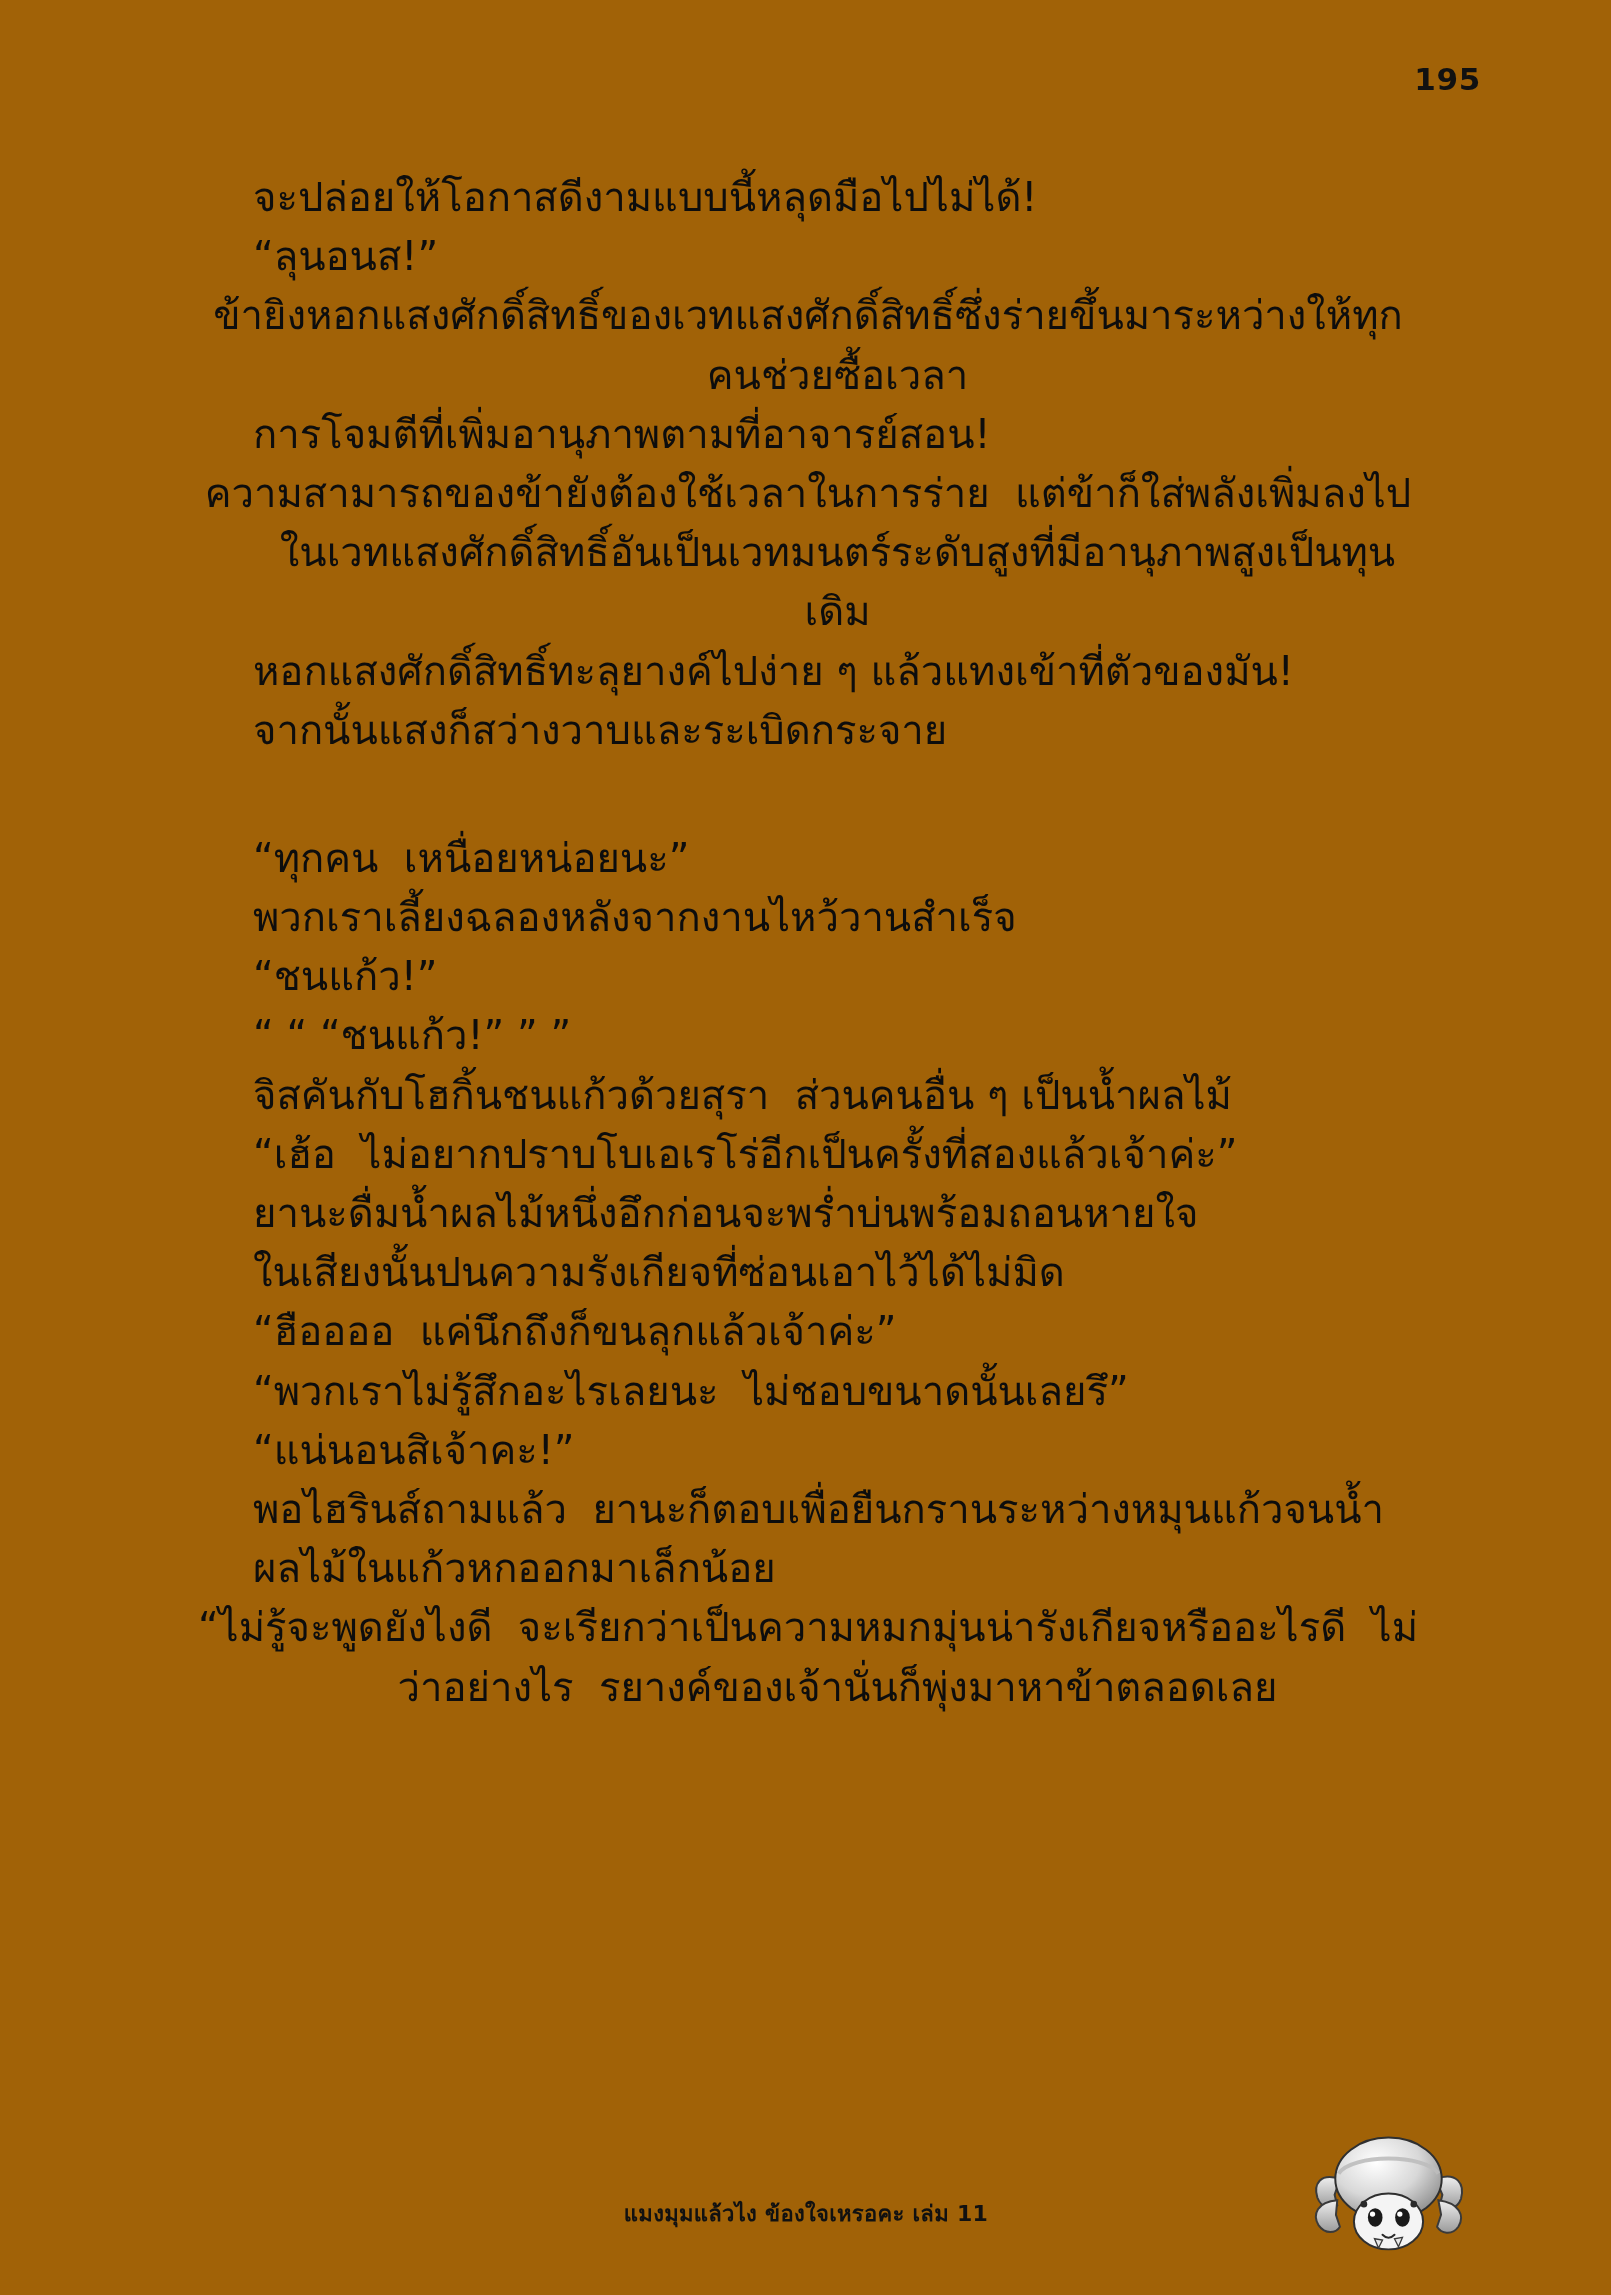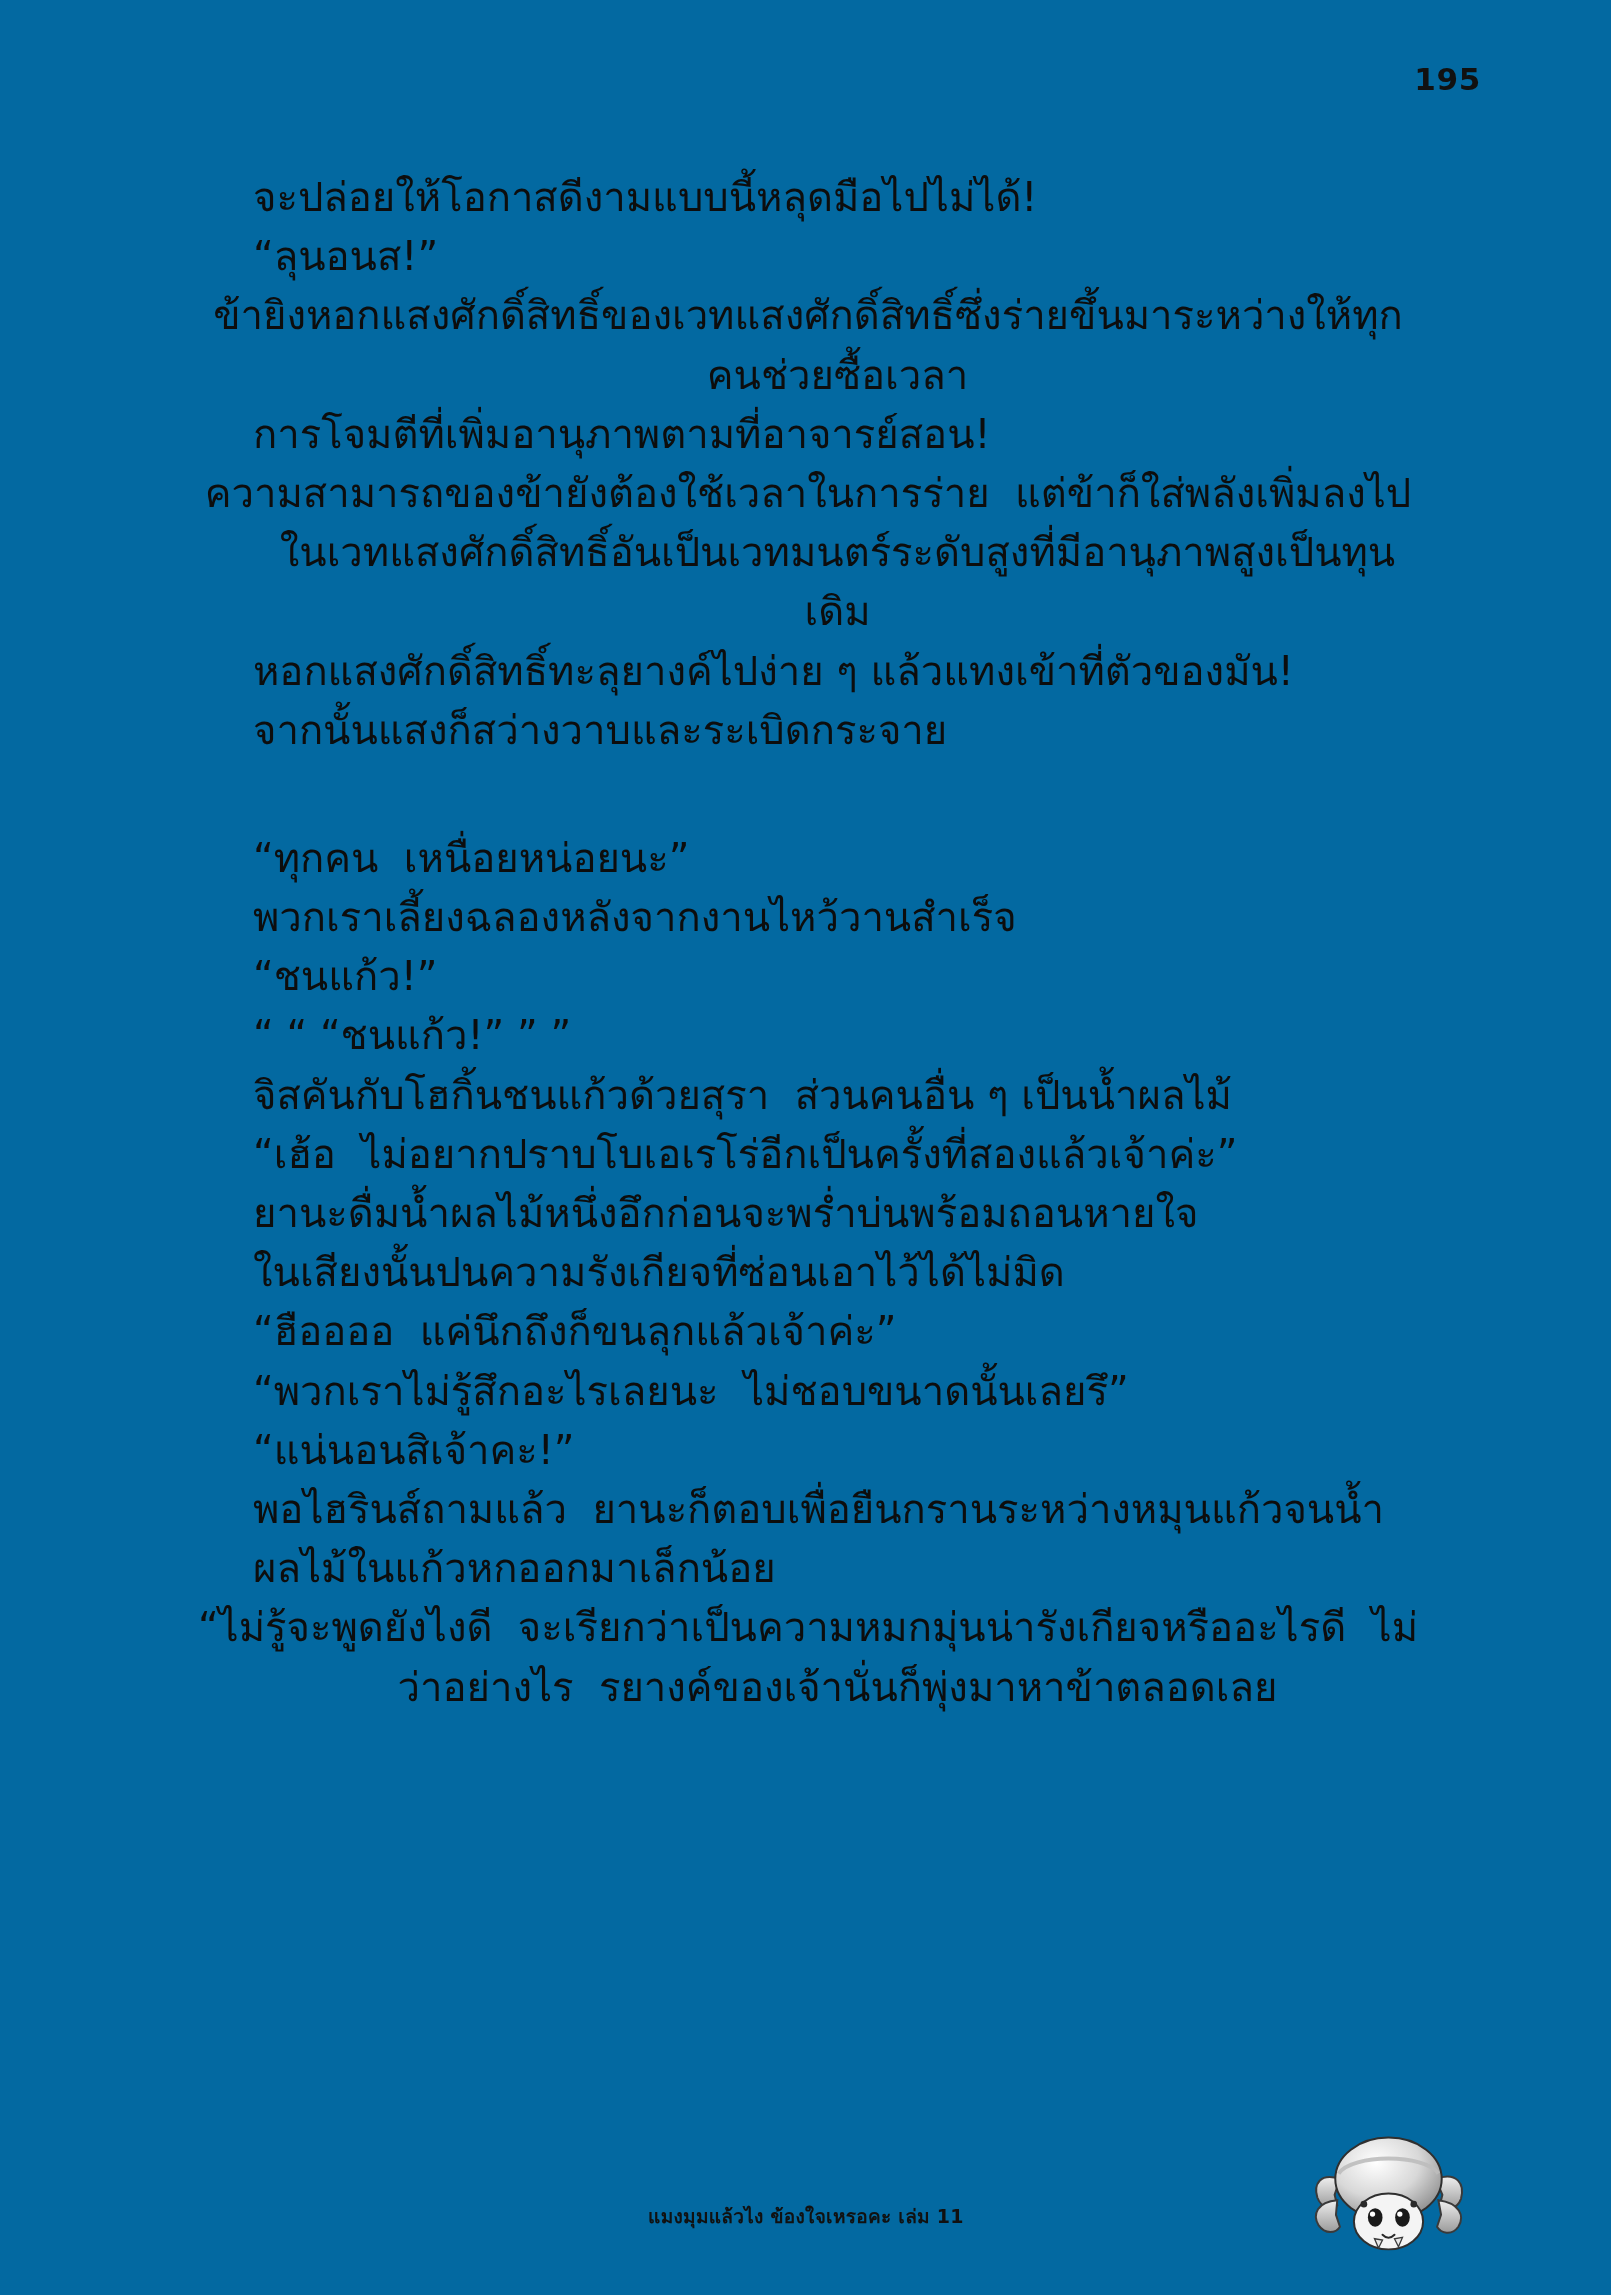--- a/index.html
+++ b/index.html
@@ -4,21 +4,21 @@
 <style>
   html, body {
     margin: 0;
     padding: 0;
     background: #ffffff;
   }
   .page {
     position: relative;
     width: 1612px;
     height: 2295px;
-    background: #0369a1;
+    background: #a16207;
     font-family: "DejaVu Sans", "Liberation Sans", sans-serif;
     color: #0a0a0a;
     overflow: hidden;
   }
   .page-number {
     position: absolute;
     top: 61px;
     right: 131px;
     font-size: 31px;
     font-weight: bold;
@@ -54,21 +54,21 @@
   }
   .footer {
     position: absolute;
     bottom: 64px;
     left: 0;
     width: 1612px;
     text-align: center;
   }
   .footer-text {
     display: inline-block;
-    font-size: 19px;
+    font-size: 22px;
     font-weight: bold;
     color: #111;
     letter-spacing: 0.3px;
   }
   .mascot {
     position: absolute;
     right: 140px;
     bottom: 27px;
     width: 167px;
     height: 153px;

